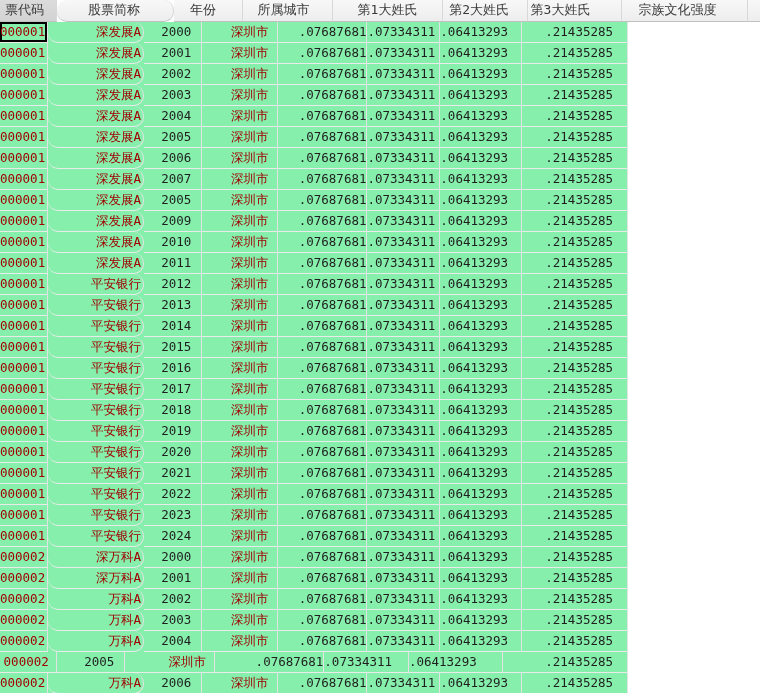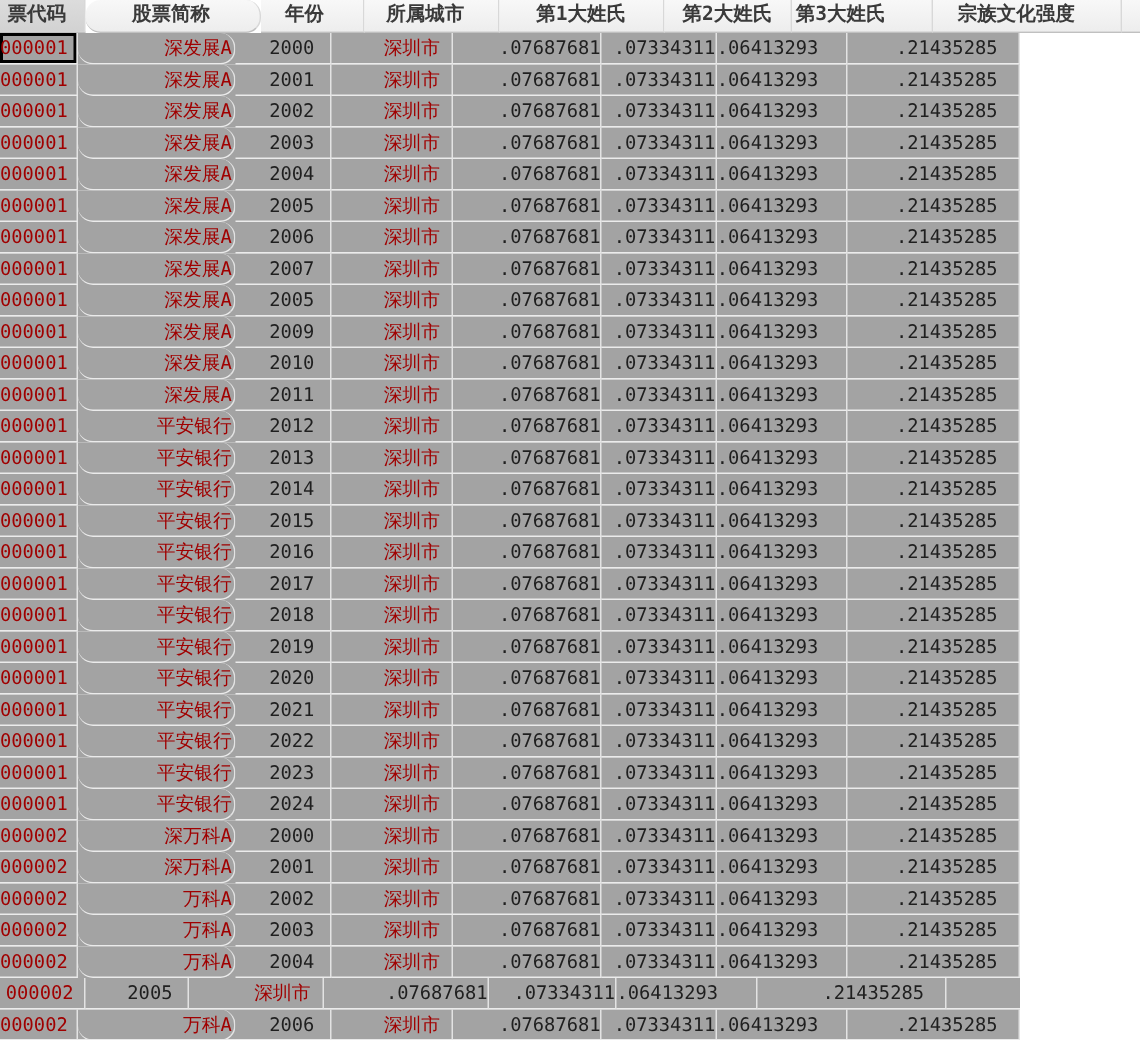--- a/index.html
+++ b/index.html
@@ -5,45 +5,45 @@
   * { margin:0; padding:0; box-sizing:border-box; }
   html,body { background:#ffffff; }
   body {
     font-family: "DejaVu Sans Mono", "Liberation Mono", monospace;
     width:760px; height:693px; overflow:hidden;
   }
   #grid {
     width:760px; height:693px; overflow:hidden; background:#ffffff;
     position:relative; user-select:none;
   }
-  .hrow { display:flex; width:760px; height:22px;font-weight:bold; }
+  .hrow { display:flex; width:760px; height:22px; }
   .hcell {
     height:22px; line-height:20px; text-align:center;
     font-size:13px; color:#3a3a3a; white-space:nowrap; overflow:hidden;
     background:linear-gradient(to bottom,#f8f8f8,#ededed);
     border-right:1px solid #d8d8d8; border-bottom:1px solid #c0c0c0;
   }
   .hcell.sel { background:linear-gradient(to bottom,#dcdcdc,#d2d2d2); }
   .hfiller { flex:1; background:linear-gradient(to bottom,#f8f8f8,#ededed);
     border-bottom:1px solid #c0c0c0; }
-  .row { display:flex; width:680px; height:21px; background:#a3a3a3; }
+  .row { display:flex; width:628px; height:21px; background:#86efac; }
   .cell {
     height:21px; line-height:20px; text-align:right; white-space:nowrap;
     overflow:hidden; font-size:12.5px;
     border-right:1px solid #e3e3e3; border-bottom:1px solid #ebebeb;
   }
   .cell.str { color:#a00000; }
   .cell.num { color:#1f1f1f; }
   .filler { flex:1; border-right:none; }
   .c0 { width:57px;  padding-right:7px; }
   .c1 { width:117px; padding-right:2px;border-radius:10px; }
   .c2 { width:69px;  padding-right:10px; }
   .c3 { width:90px;  padding-right:8px; }
   .c4 { width:110px; padding-right:0; }
-  .c5 { width:85px;  padding-right:0; }
+  .c5 { width:85px;  padding-right:18px;text-align:right; }
   .c6 { width:94px;  padding-right:28px; }
   .c7 { width:126px; padding-right:14px; }
   .selected { box-shadow: inset 0 0 0 2px #000000; position:relative; z-index:2; }
 </style>
 </head>
 <body>
 
 <div id="grid">
   <div class="hrow">
     <div class="hcell c0 sel">票代码</div>

